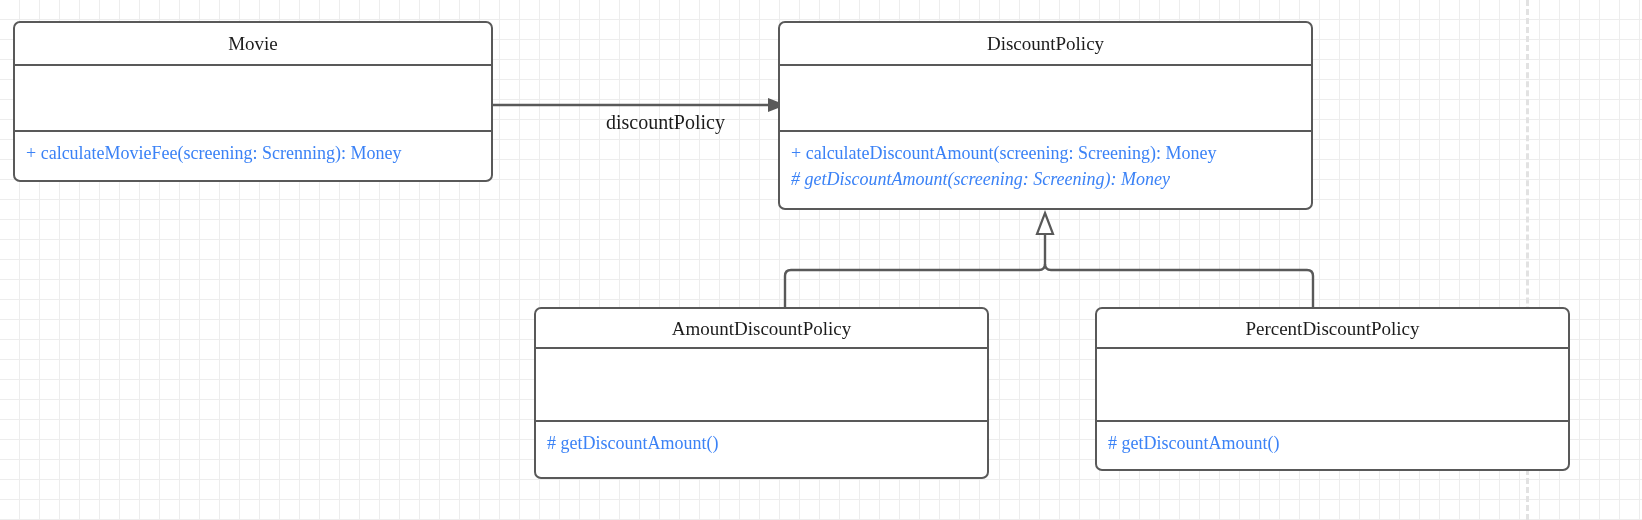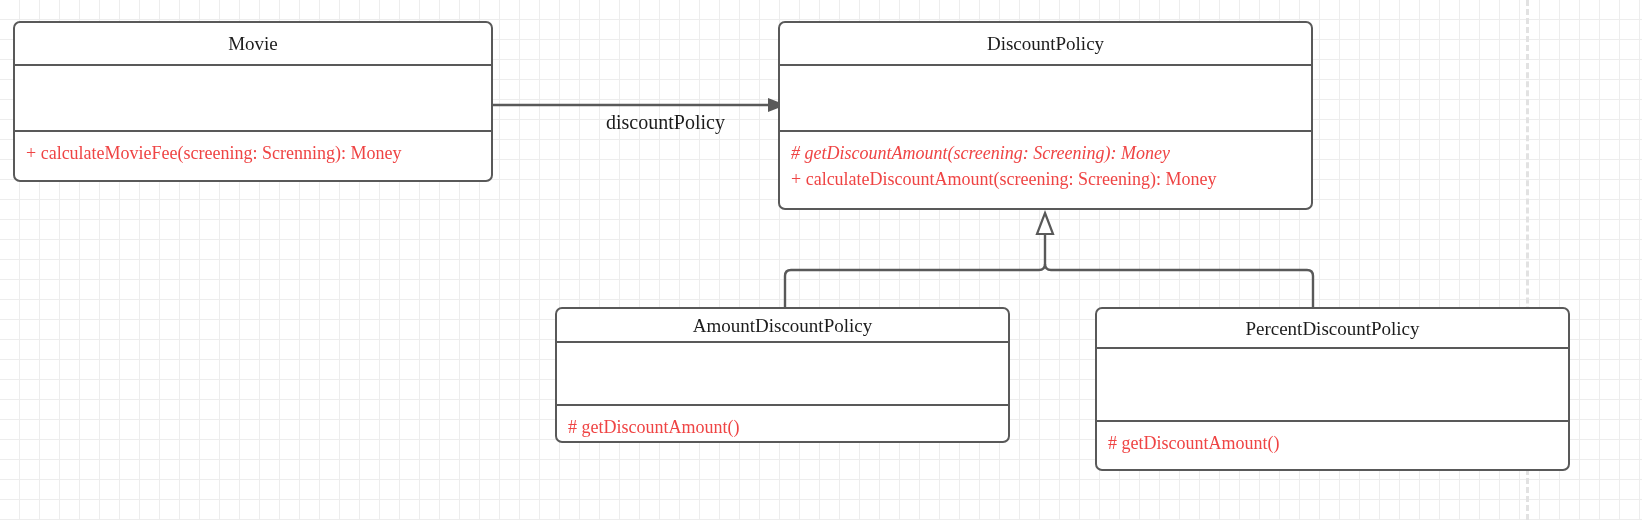--- a/index.html
+++ b/index.html
@@ -58,40 +58,40 @@
     box-sizing: border-box;
     border-top: 2.5px solid #595959;
   }
   .uml-ops {
     box-sizing: border-box;
     border-top: 2.5px solid #595959;
     padding: 9px 11px 0 11px;
   }
   .uml-op {
     font-size: 18px;
-    color: #ef4444;
+    color: #3b82f6;
     line-height: 1.44;
     white-space: nowrap;
   }
   .uml-op.abstract {
     font-style: italic;
   }
 
   
   #box-movie        { left: 13px;   top: 21px;  width: 480px; height: 161px; }
   #box-movie .uml-name  { height: 41px; }
   #box-movie .uml-attrs { height: 66px; }
   #box-movie .uml-ops   { flex: 1; }
 
   #box-discountpolicy       { left: 778px; top: 21px;  width: 535px; height: 189px; }
   #box-discountpolicy .uml-name  { height: 41px; }
   #box-discountpolicy .uml-attrs { height: 66px; }
   #box-discountpolicy .uml-ops   { flex: 1; }
 
-  #box-amountdiscountpolicy        { left: 555px; top: 307px; width: 455px; height: 136px; }
+  #box-amountdiscountpolicy        { left: 534px; top: 307px; width: 455px; height: 172px; }
   #box-amountdiscountpolicy .uml-name  { height: 38px; }
   #box-amountdiscountpolicy .uml-attrs { height: 73px; }
   #box-amountdiscountpolicy .uml-ops   { flex: 1; }
 
   #box-percentdiscountpolicy        { left: 1095px; top: 307px; width: 475px; height: 164px; }
   #box-percentdiscountpolicy .uml-name  { height: 38px; }
   #box-percentdiscountpolicy .uml-attrs { height: 73px; }
   #box-percentdiscountpolicy .uml-ops   { flex: 1; }
 
   
@@ -166,22 +166,22 @@
     <div class="uml-attrs"></div>
     <div class="uml-ops">
       <div class="uml-op">+ calculateMovieFee(screening: Screnning): Money</div>
     </div>
   </div>
 
   <div class="uml-class" id="box-discountpolicy">
     <div class="uml-name">DiscountPolicy</div>
     <div class="uml-attrs"></div>
     <div class="uml-ops">
+      <div class="uml-op">+ calculateDiscountAmount(screening: Screening): Money</div>
       <div class="uml-op abstract"># getDiscountAmount(screening: Screening): Money</div>
-      <div class="uml-op">+ calculateDiscountAmount(screening: Screening): Money</div>
     </div>
   </div>
 
   <div class="uml-class" id="box-amountdiscountpolicy">
     <div class="uml-name">AmountDiscountPolicy</div>
     <div class="uml-attrs"></div>
     <div class="uml-ops">
       <div class="uml-op"># getDiscountAmount()</div>
     </div>
   </div>

